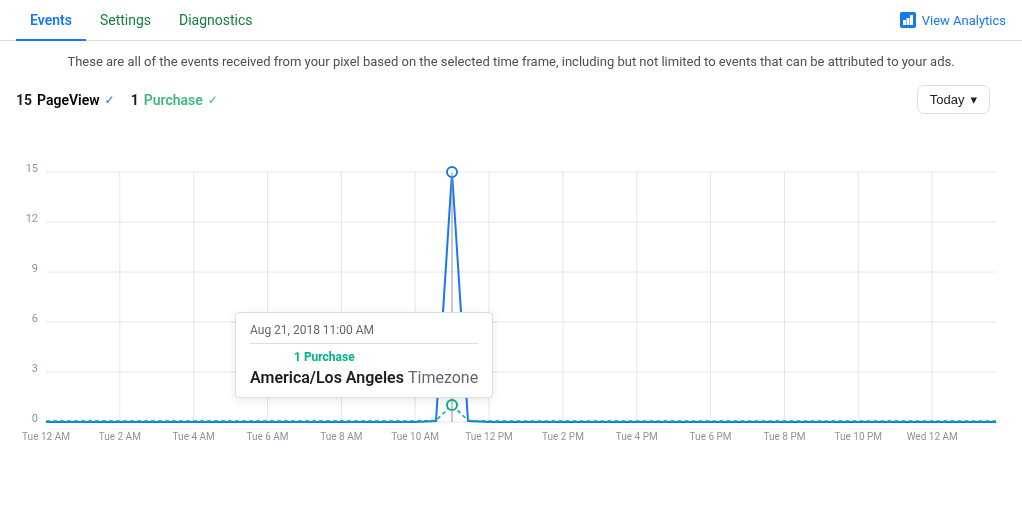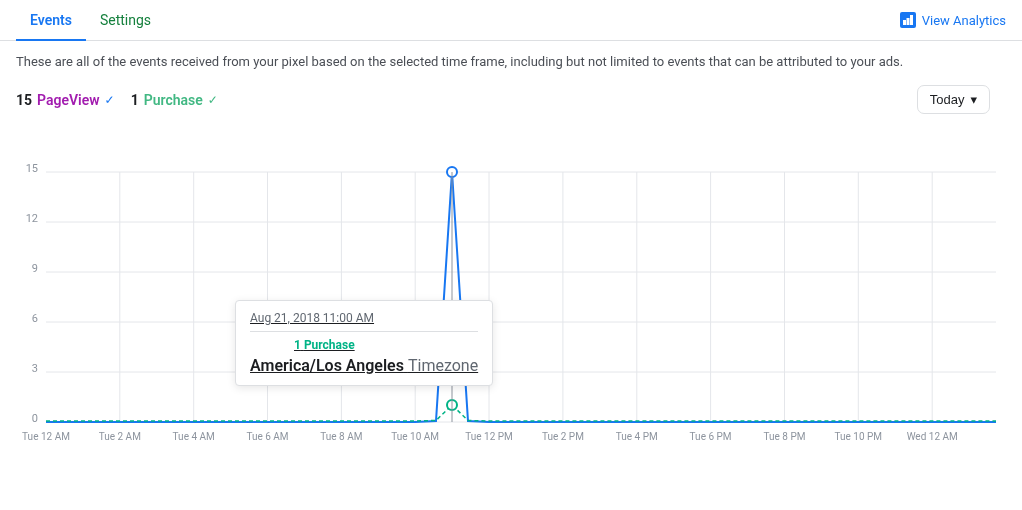--- a/index.html
+++ b/index.html
@@ -9,27 +9,27 @@
     
     .tab-bar { display: flex; align-items: center; border-bottom: 1px solid #dddfe2; padding: 0 16px; position: relative; }
     .tab { padding: 12px 14px; cursor: pointer; font-size: 14px; color: #15803d; position: relative; }
     .tab.active { color: #1877f2; font-weight: 600; }
     .tab.active::after { content: ''; position: absolute; bottom: -1px; left: 0; right: 0; height: 2px; background: #1877f2; }
     .view-analytics { margin-left: auto; display: flex; align-items: center; gap: 6px; color: #1877f2; font-size: 13px; cursor: pointer; padding-left: 16px; }
     .view-analytics-icon { width: 16px; height: 16px; background: #1877f2; border-radius: 2px; display: flex; align-items: center; justify-content: center; }
     .view-analytics-icon svg { fill: #fff; }
 
     
-    .description { padding: 12px 16px 8px; font-size: 13px; color: #4b4f56; line-height: 1.4; }
+    .description { padding: 12px 16px 8px; font-size: 13px; color: #4b4f56; line-height: 1.4; text-align: center; }
 
     
     .legend-row { display: flex; align-items: center; padding: 6px 16px 8px; gap: 16px; }
     .legend-item { display: flex; align-items: center; gap: 5px; font-size: 14px; }
     .legend-count { font-weight: 700; color: #1c1e21; }
-    .legend-label-blue { color: #a21caf; font-weight: 600; }
+    .legend-label-blue { color: #000000; font-weight: 600; }
     .legend-label-green { color: #42b883; font-weight: 600; }
     .check-icon { font-size: 12px; }
     .check-blue { color: #1877f2; }
     .check-green { color: #42b883; }
 
     
     .today-btn { margin-left: auto; margin-right: 16px; border: 1px solid #dddfe2; background: #fff; padding: 6px 12px; font-size: 13px; cursor: pointer; border-radius: 7px; display: flex; align-items: center; gap: 6px; color: #1c1e21; }
 
     
     .chart-container { padding: 0 16px; position: relative; }
@@ -57,20 +57,23 @@
 <body>
 
 <div class="app">
 
   <div class="tab-bar">
     <div class="tab active">
       <span>Events</span>
     </div>
     <div class="tab">
       <span>Settings</span>
+    </div>
+    <div class="tab">
+      <span>Diagnostics</span>
     </div>
     <div class="view-analytics">
       <div class="view-analytics-icon">
         <svg width="10" height="10" viewBox="0 0 10 10">
             <rect x="0" y="5" width="3" height="5"></rect>
             <rect x="3.5" y="3" width="3" height="7"></rect>
             <rect x="7" y="0" width="3" height="10"></rect>
           </svg>
       </div>
       <span>View Analytics</span>
@@ -148,21 +151,21 @@
 
       <polyline points="30,299 399.2,299 420,298.5 436,283 452,298.5 473,299 546.9,299 620.8,299 694.6,299 768.5,299 842.3,299 916.2,299 980,299" fill="none" stroke="#00b386" stroke-width="1.5" stroke-dasharray="4,3"></polyline>
 
       <circle cx="436" cy="283" r="5" fill="white" stroke="#00b386" stroke-width="2"></circle>
 
       <line x1="436" y1="50" x2="436" y2="300" stroke="#8d949e" stroke-width="1" stroke-dasharray="none"></line>
 
     </svg>
 
     
-    <div class="tooltip" style="left: 235px; top: 178px; text-decoration: underline;">
+    <div class="tooltip" style="left: 235px; top: 190px;">
       <div class="tooltip-date">Aug 21, 2018 11:00 AM</div>
       <hr class="tooltip-divider">
       <div class="tooltip-value">
         <span>1</span>&nbsp;<span style="color:#00b386; font-weight:700;">Purchase</span>
       </div>
       <div class="tooltip-tz">
         <span class="tooltip-tz-label">America/Los Angeles</span>&nbsp;<span>Timezone</span>
       </div>
     </div>
   </div>

